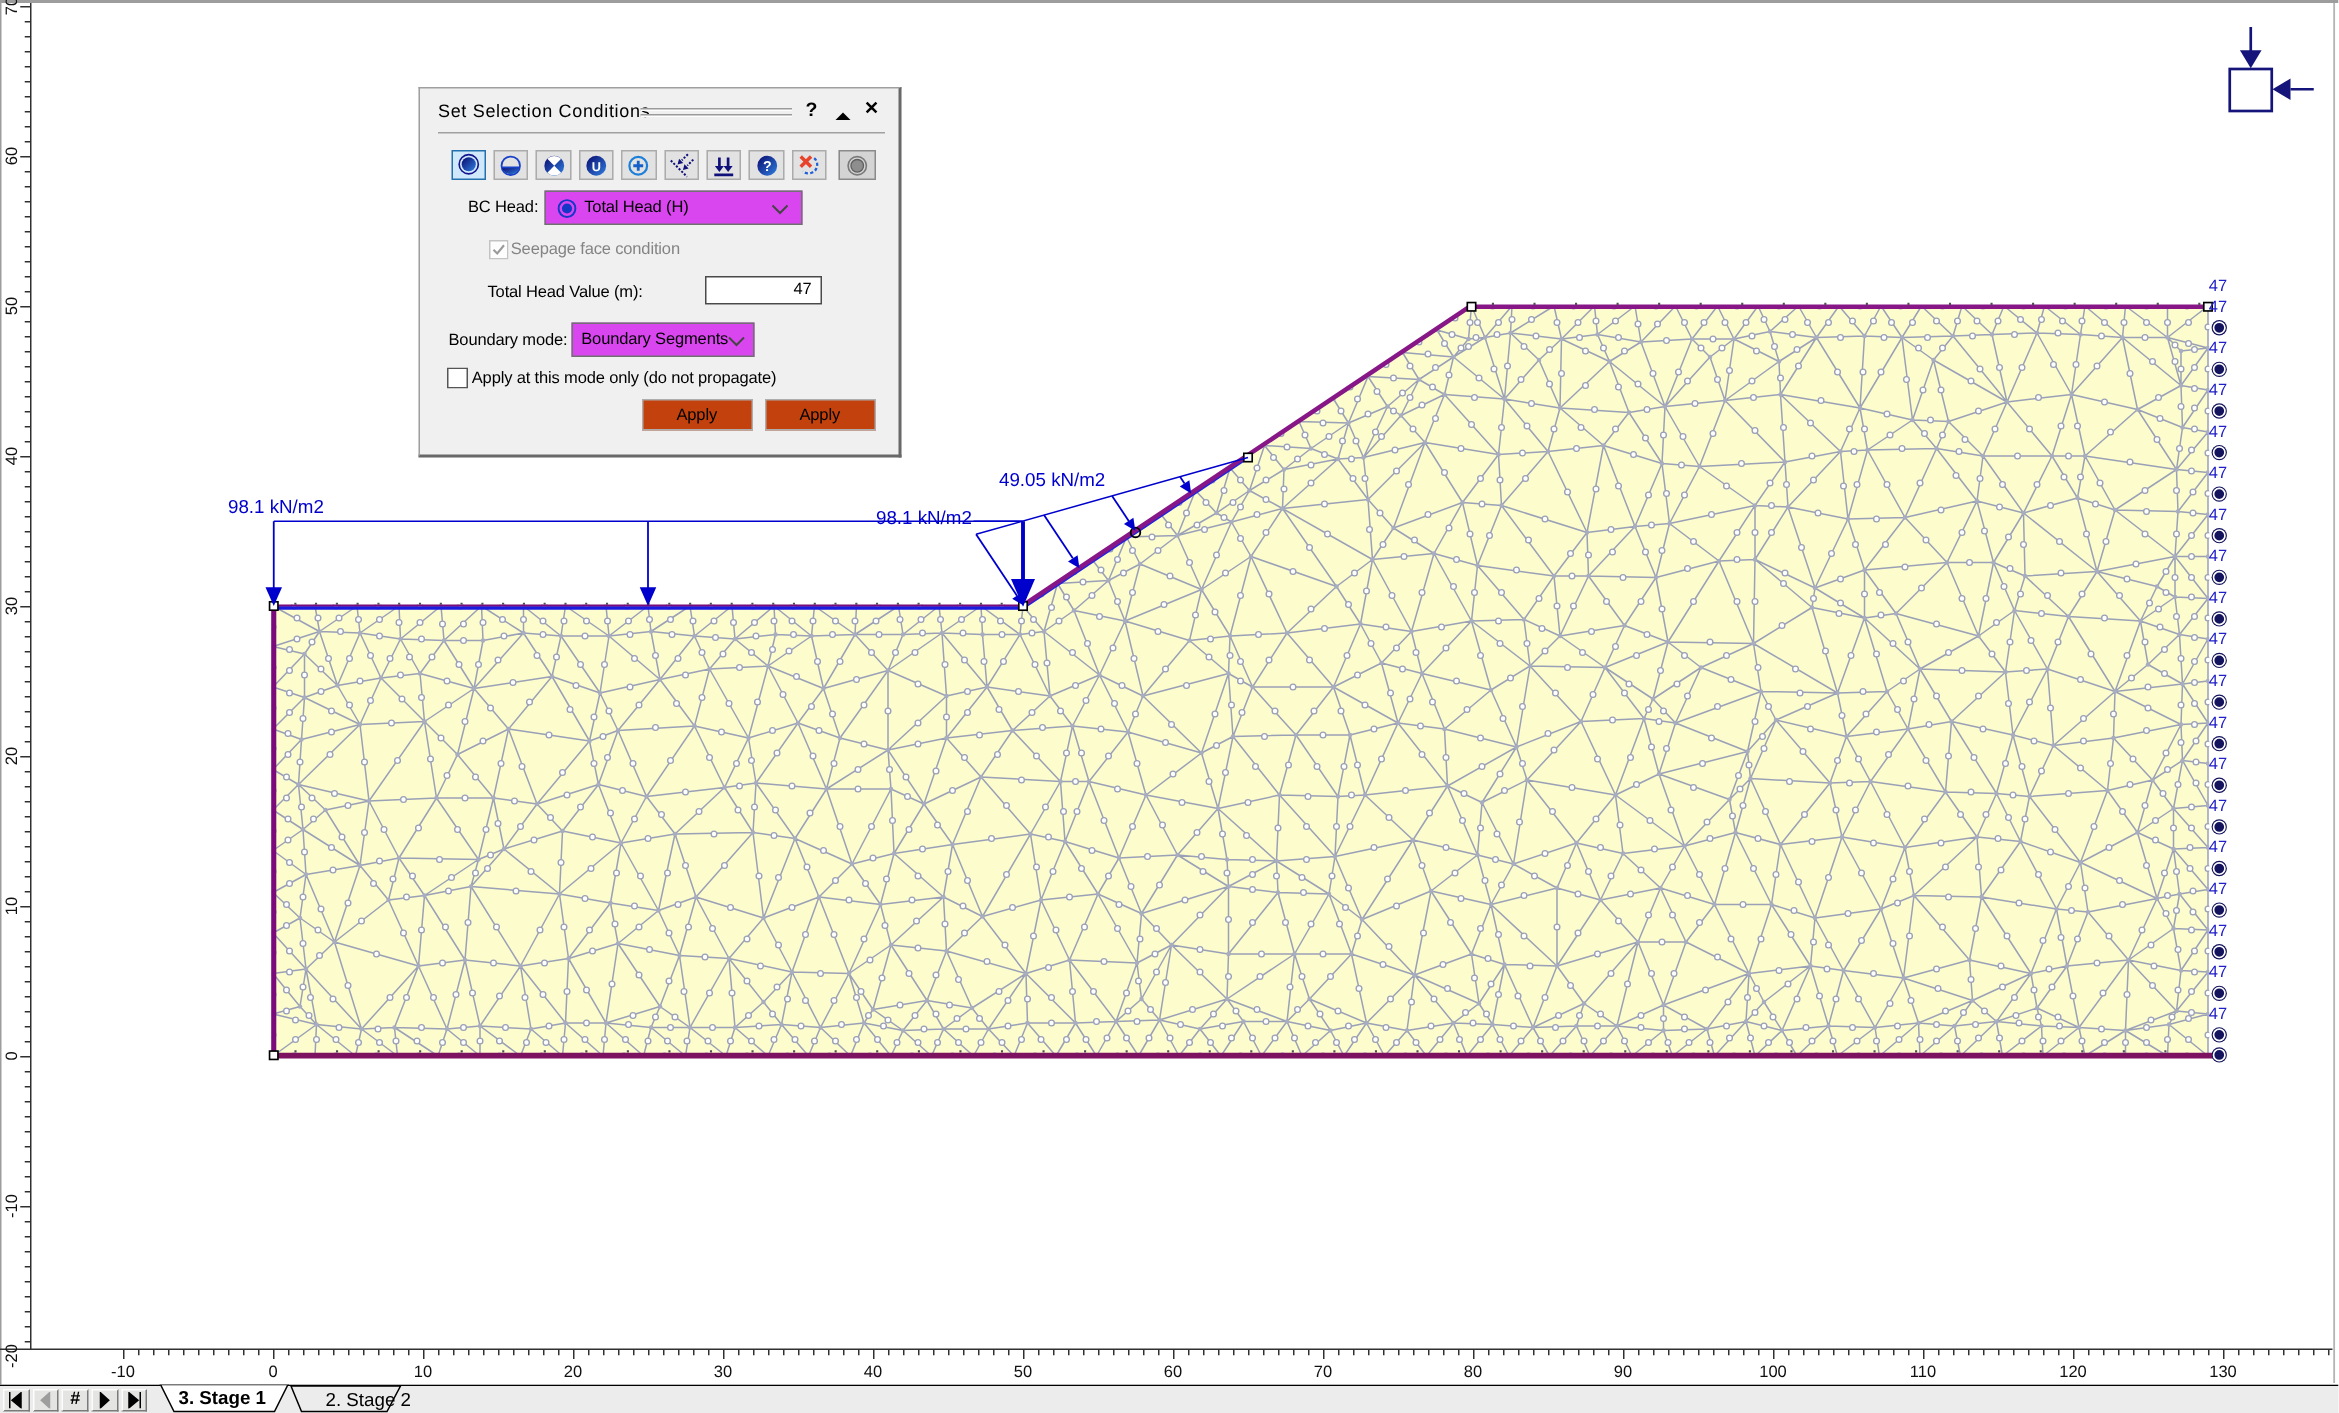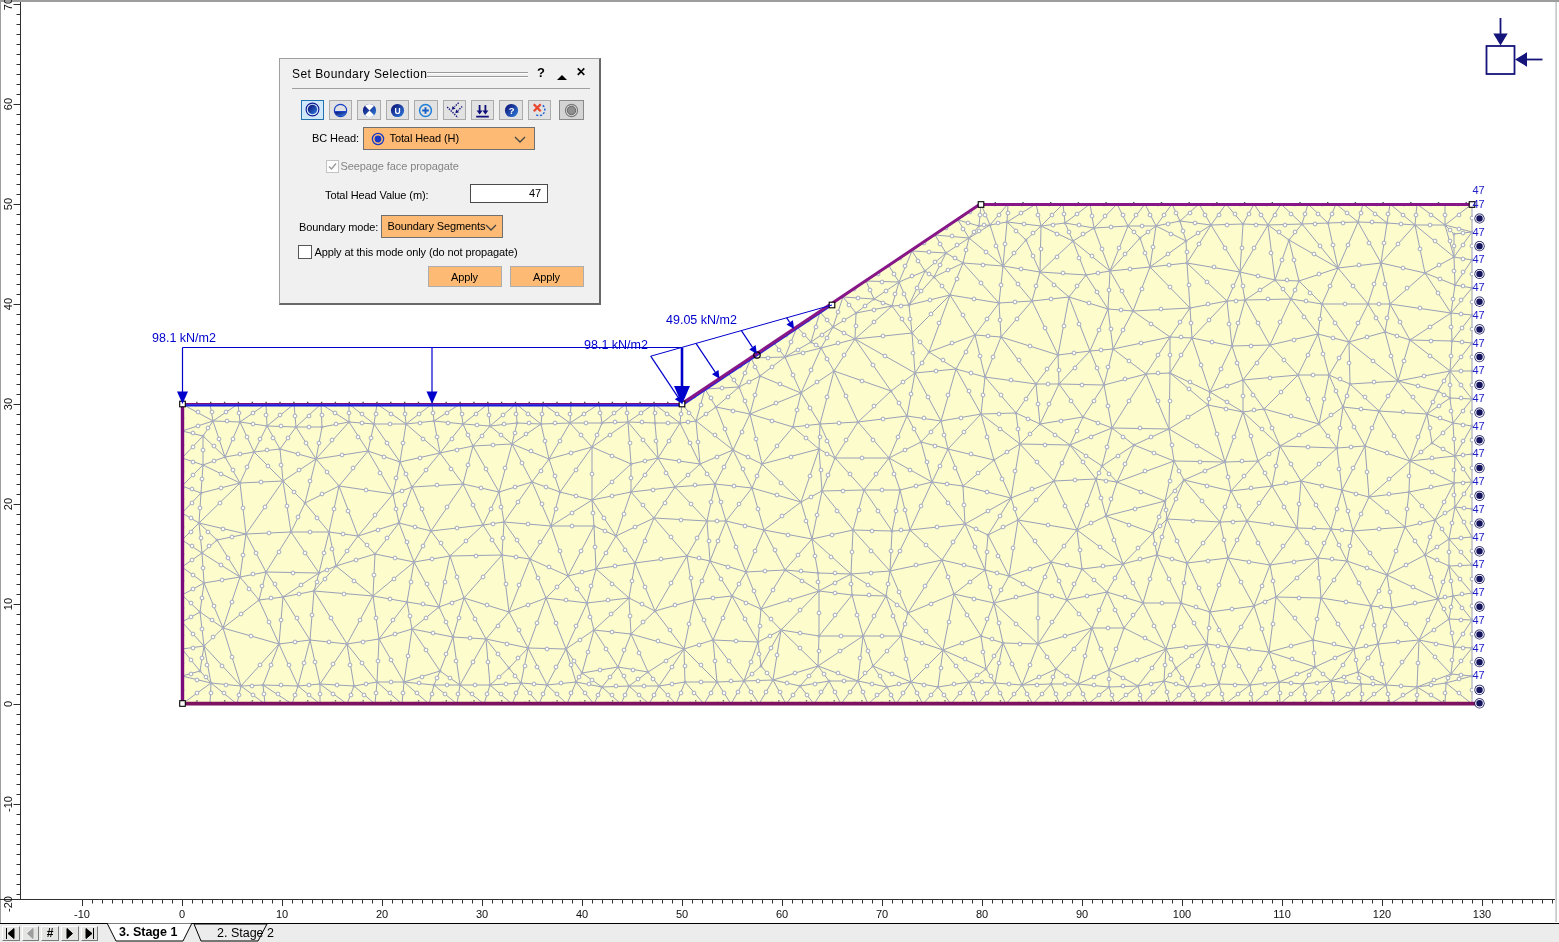--- a/index.html
+++ b/index.html
@@ -10,24 +10,24 @@
 #dclose{position:absolute;left:296px;top:6px;font-weight:bold;font-size:12px}
 #dsep{position:absolute;left:12px;top:29px;width:298px;height:1px;background:#a0a0a0}
 #tbar{position:absolute;left:20.5px;top:40.5px;width:290px;height:21px}
 .tb{position:absolute;top:0;width:23.5px;height:20.5px;background:#e2e2e2;border:1px solid #ababab;text-align:center}
 .tb svg{margin-top:2px}
 .tb.sel{background:#cfe8fb;border:1.5px solid #2471ae}
 .tb.sel svg{margin-top:1px}
 .tb.last{background:#d4d4d4;border:1px solid #8a8a8a;width:24.5px}
 .lbl{position:absolute;white-space:nowrap;line-height:13px}
 .gray{color:#848484}
-.combo{position:absolute;background:#fdba74;border:1px solid #707070}
+.combo{position:absolute;background:#d946ef;border:1px solid #707070}
 .cb{position:absolute}
 #thv{position:absolute;left:190px;top:125px;width:78px;height:19px;background:#fff;border:1px solid #4a4a4a;text-align:right;padding-right:6px;padding-top:2px}
-.btn{position:absolute;width:74px;height:21px;background:#fdba74;border:1px solid #adadad;text-align:center;padding-top:4px}
+.btn{position:absolute;width:74px;height:21px;background:#c2410c;border:1px solid #adadad;text-align:center;padding-top:4px}
 #tabbar{position:absolute;left:0;top:923px;width:1559px;height:19px;background:#ececec}
 .tnav{position:absolute;top:2.5px;width:17.5px;height:15px;background:#e4e4e2;border:1px solid;border-color:#fdfdfd #7a7a7a #7a7a7a #fdfdfd;text-align:center;line-height:12px}
 .tnav svg{margin-top:1px}
 #t1{position:absolute;left:119px;top:2px;font-weight:bold;font-size:12.5px}
 #t2{position:absolute;left:217px;top:3px;font-size:12.5px}
 </style></head>
 <body>
 <svg width="1559" height="942" style="position:absolute;left:0;top:0">
 <rect width="1559" height="942" fill="#fff"></rect>
 <rect y="0" width="1559" height="2" fill="#9d9d9d"></rect>
@@ -2270,21 +2270,21 @@
     </g>
 <g stroke="#14147a" fill="none" stroke-width="1.8">
       <rect x="1486.5" y="46" width="28" height="28"></rect>
       <path d="M1500.5 18V37"></path>
       <path d="M1542.5 59.5H1527"></path>
     </g>
     <path d="M1500.5 45.5 L1493.3 33.5 H1507.7 Z" fill="#14147a"></path>
     <path d="M1515 59.5 L1527 52.3 V66.7 Z" fill="#14147a"></path>
 </svg>
 <div id="dlg">
- <div id="dtitle">Set Boundary Selection</div>
+ <div id="dtitle">Set Selection Conditions</div>
  <div class="grip" style="top:13px"></div>
     <div class="grip" style="top:17px"></div>
  <div id="dhelp">?</div>
     <div id="dcoll"></div>
     <div id="dclose">✕</div>
  <div id="dsep"></div>
  <div id="tbar">
       <svg width="0" height="0" style="position:absolute">
         <defs>
           <linearGradient id="gb" x1="0" y1="0" x2="1" y2="1">
@@ -2352,21 +2352,21 @@
       </svg>
    <span style="position:absolute;left:26px;top:4px">Total Head (H)</span>
    <svg width="12" height="8" style="position:absolute;right:8px;top:8px">
         <path d="M1 1 L6 6 L11 1" fill="none" stroke="#444" stroke-width="1.3"></path>
       </svg>
  </div>
  <span class="cb" style="left:46px;top:101px"><svg width="13" height="13">
         <rect x="0.5" y="0.5" width="12" height="12" fill="#fdfdfd" stroke="#c3c3c3"></rect>
         <path d="M3 6.5 L5.5 9 L10 3.5" fill="none" stroke="#9a9a9a" stroke-width="1.4"></path>
       </svg></span>
- <span class="lbl gray" style="left:60.5px;top:101px">Seepage face propagate</span>
+ <span class="lbl gray" style="left:60.5px;top:101px">Seepage face condition</span>
  <span class="lbl" style="left:45px;top:129.5px">Total Head Value (m):</span>
  <div id="thv">47</div>
  <span class="lbl" style="left:19px;top:161.5px">Boundary mode:</span>
  <div class="combo" style="left:100.5px;top:156px;width:122px;height:23px">
    <span style="position:absolute;left:6px;top:4px">Boundary Segments</span>
    <svg width="12" height="8" style="position:absolute;right:5px;top:8px">
         <path d="M1 1 L6 6 L11 1" fill="none" stroke="#444" stroke-width="1.3"></path>
       </svg>
  </div>
  <span class="cb" style="left:18px;top:186px"><svg width="14" height="14">

